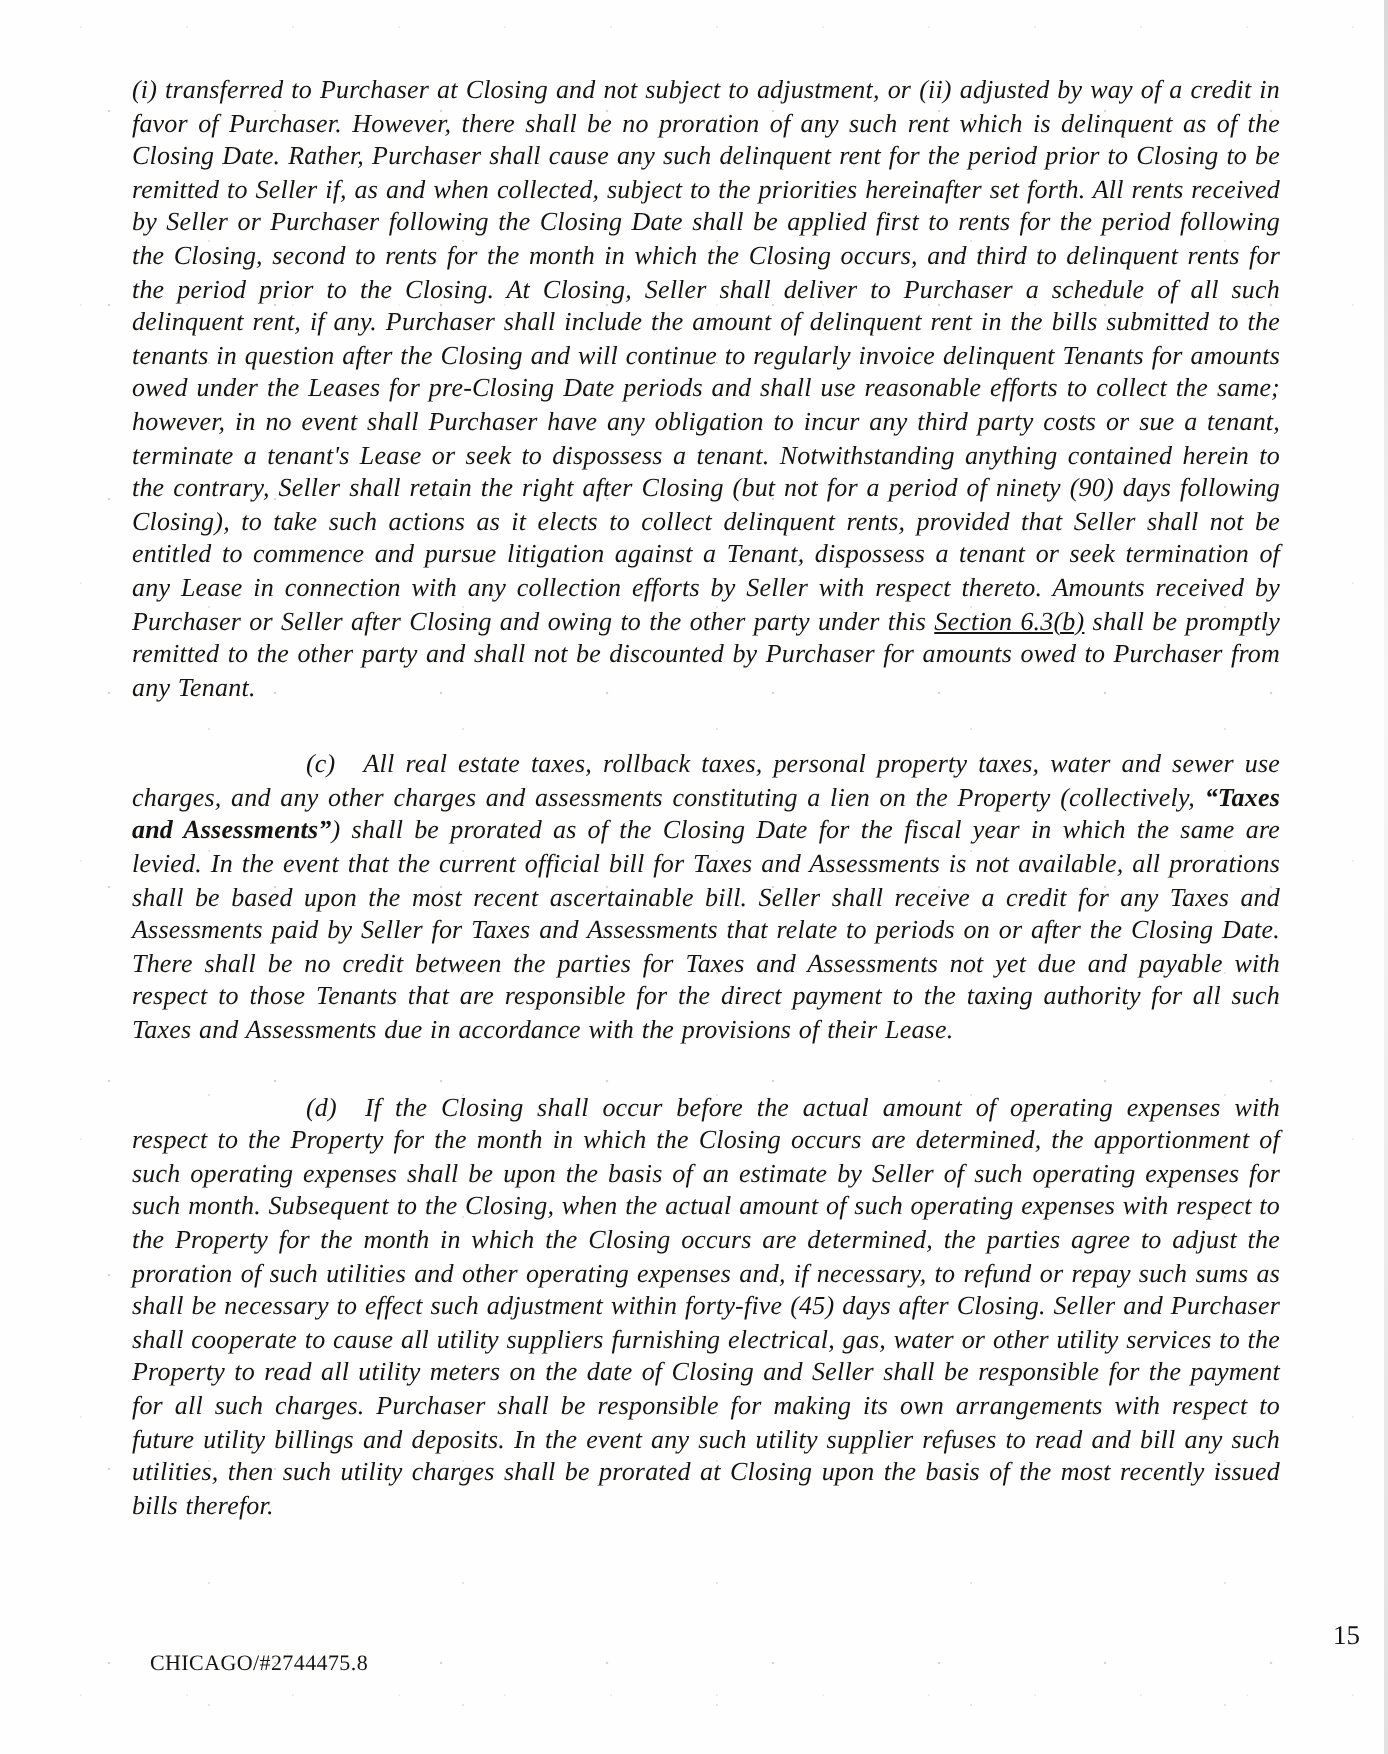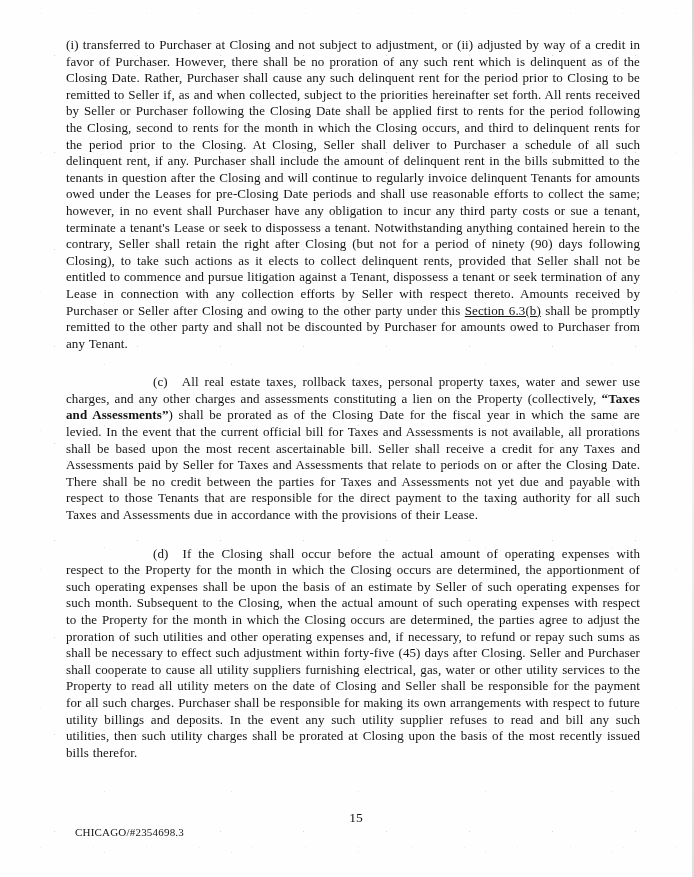--- a/index.html
+++ b/index.html
@@ -44,33 +44,34 @@
   .content {
     position: absolute;
     left: 66px;
     top: 37px;
     width: 574px;
     text-align: justify;
     font-size: 13px;
     line-height: 16.6px;
     letter-spacing: 0.1px;
     word-spacing: 0.5px;
+    font-style: italic;
   }
   .para { margin: 0; }
   .para + .para { margin-top: 22px; }
   .para.indented { text-indent: 87px; }
   .label-gap { display: inline-block; width: 14px; }
   .bold { font-weight: bold; }
   .underline { text-decoration: underline; }
   .page-number {
     position: absolute;
     left: 0;
     right: 14px;
     top: 810px;
-    text-align: center;
+    text-align: right;
     font-size: 13.5px;
     margin-left: 32px;
   }
   .footer-id {
     position: absolute;
     left: 75px;
     top: 826px;
     font-size: 11px;
     letter-spacing: 0.2px;
   }
@@ -80,14 +81,14 @@
 
 <div class="page">
   <div class="noise"></div>
   <div class="edge-artifact"></div>
   <main class="content" id="doc-body">
       <p class="para"><span>(i) transferred to Purchaser at Closing and not subject to adjustment, or (ii) adjusted by way of a credit in favor of Purchaser.  However, there shall be no proration of any such rent which is delinquent as of the Closing Date.  Rather, Purchaser shall cause any such delinquent rent for the period prior to Closing to be remitted to Seller if, as and when collected, subject to the priorities hereinafter set forth.  All rents received by Seller or Purchaser following the Closing Date shall be applied first to rents for the period following the Closing, second to rents for the month in which the Closing occurs, and third to delinquent rents for the period prior to the Closing.  At Closing, Seller shall deliver to Purchaser a schedule of all such delinquent rent, if any.  Purchaser shall include the amount of delinquent rent in the bills submitted to the tenants in question after the Closing and will continue to regularly invoice delinquent Tenants for amounts owed under the Leases for pre-Closing Date periods and shall use reasonable efforts to collect the same; however, in no event shall Purchaser have any obligation to incur any third party costs or sue a tenant, terminate a tenant's Lease or seek to dispossess a tenant.  Notwithstanding anything contained herein to the contrary, Seller shall retain the right after Closing (but not for a period of ninety (90) days following Closing), to take such actions as it elects to collect delinquent rents, provided that Seller shall not be entitled to commence and pursue litigation against a Tenant, dispossess a tenant or seek termination of any Lease in connection with any collection efforts by Seller with respect thereto.  Amounts received by Purchaser or Seller after Closing and owing to the other party under this </span><span class="underline">Section 6.3(b)</span><span> shall be promptly remitted to the other party and shall not be discounted by Purchaser for amounts owed to Purchaser from any Tenant.</span></p>
       <p class="para indented"><span class="para-label">(c)</span><span class="label-gap"></span><span>All real estate taxes, rollback taxes, personal property taxes, water and sewer use charges, and any other charges and assessments constituting a lien on the Property (collectively, </span><span class="bold">“Taxes and Assessments”</span><span>) shall be prorated as of the Closing Date for the fiscal year in which the same are levied.  In the event that the current official bill for Taxes and Assessments is not available, all prorations shall be based upon the most recent ascertainable bill. Seller shall receive a credit for any Taxes and Assessments paid by Seller for Taxes and Assessments that relate to periods on or after the Closing Date. There shall be no credit between the parties for Taxes and Assessments not yet due and payable with respect to those Tenants that are responsible for the direct payment to the taxing authority for all such Taxes and Assessments due in accordance with the provisions of their Lease.</span></p>
       <p class="para indented"><span class="para-label">(d)</span><span class="label-gap"></span><span>If the Closing shall occur before the actual amount of operating expenses with respect to the Property for the month in which the Closing occurs are determined, the apportionment of such operating expenses shall be upon the basis of an estimate by Seller of such operating expenses for such month.  Subsequent to the Closing, when the actual amount of such operating expenses with respect to the Property for the month in which the Closing occurs are determined, the parties agree to adjust the proration of such utilities and other operating expenses and, if necessary, to refund or repay such sums as shall be necessary to effect such adjustment within forty-five (45) days after Closing.  Seller and Purchaser shall cooperate to cause all utility suppliers furnishing electrical, gas, water or other utility services to the Property to read all utility meters on the date of Closing and Seller shall be responsible for the payment for all such charges. Purchaser shall be responsible for making its own arrangements with respect to future utility billings and deposits.  In the event any such utility supplier refuses to read and bill any such utilities, then such utility charges shall be prorated at Closing upon the basis of the most recently issued bills therefor.</span></p>
     </main>
   <div class="page-number">15</div>
-  <div class="footer-id">CHICAGO/#2354698.3</div>
+  <div class="footer-id">CHICAGO/#2744475.8</div>
 </div>
 
 </body></html>

